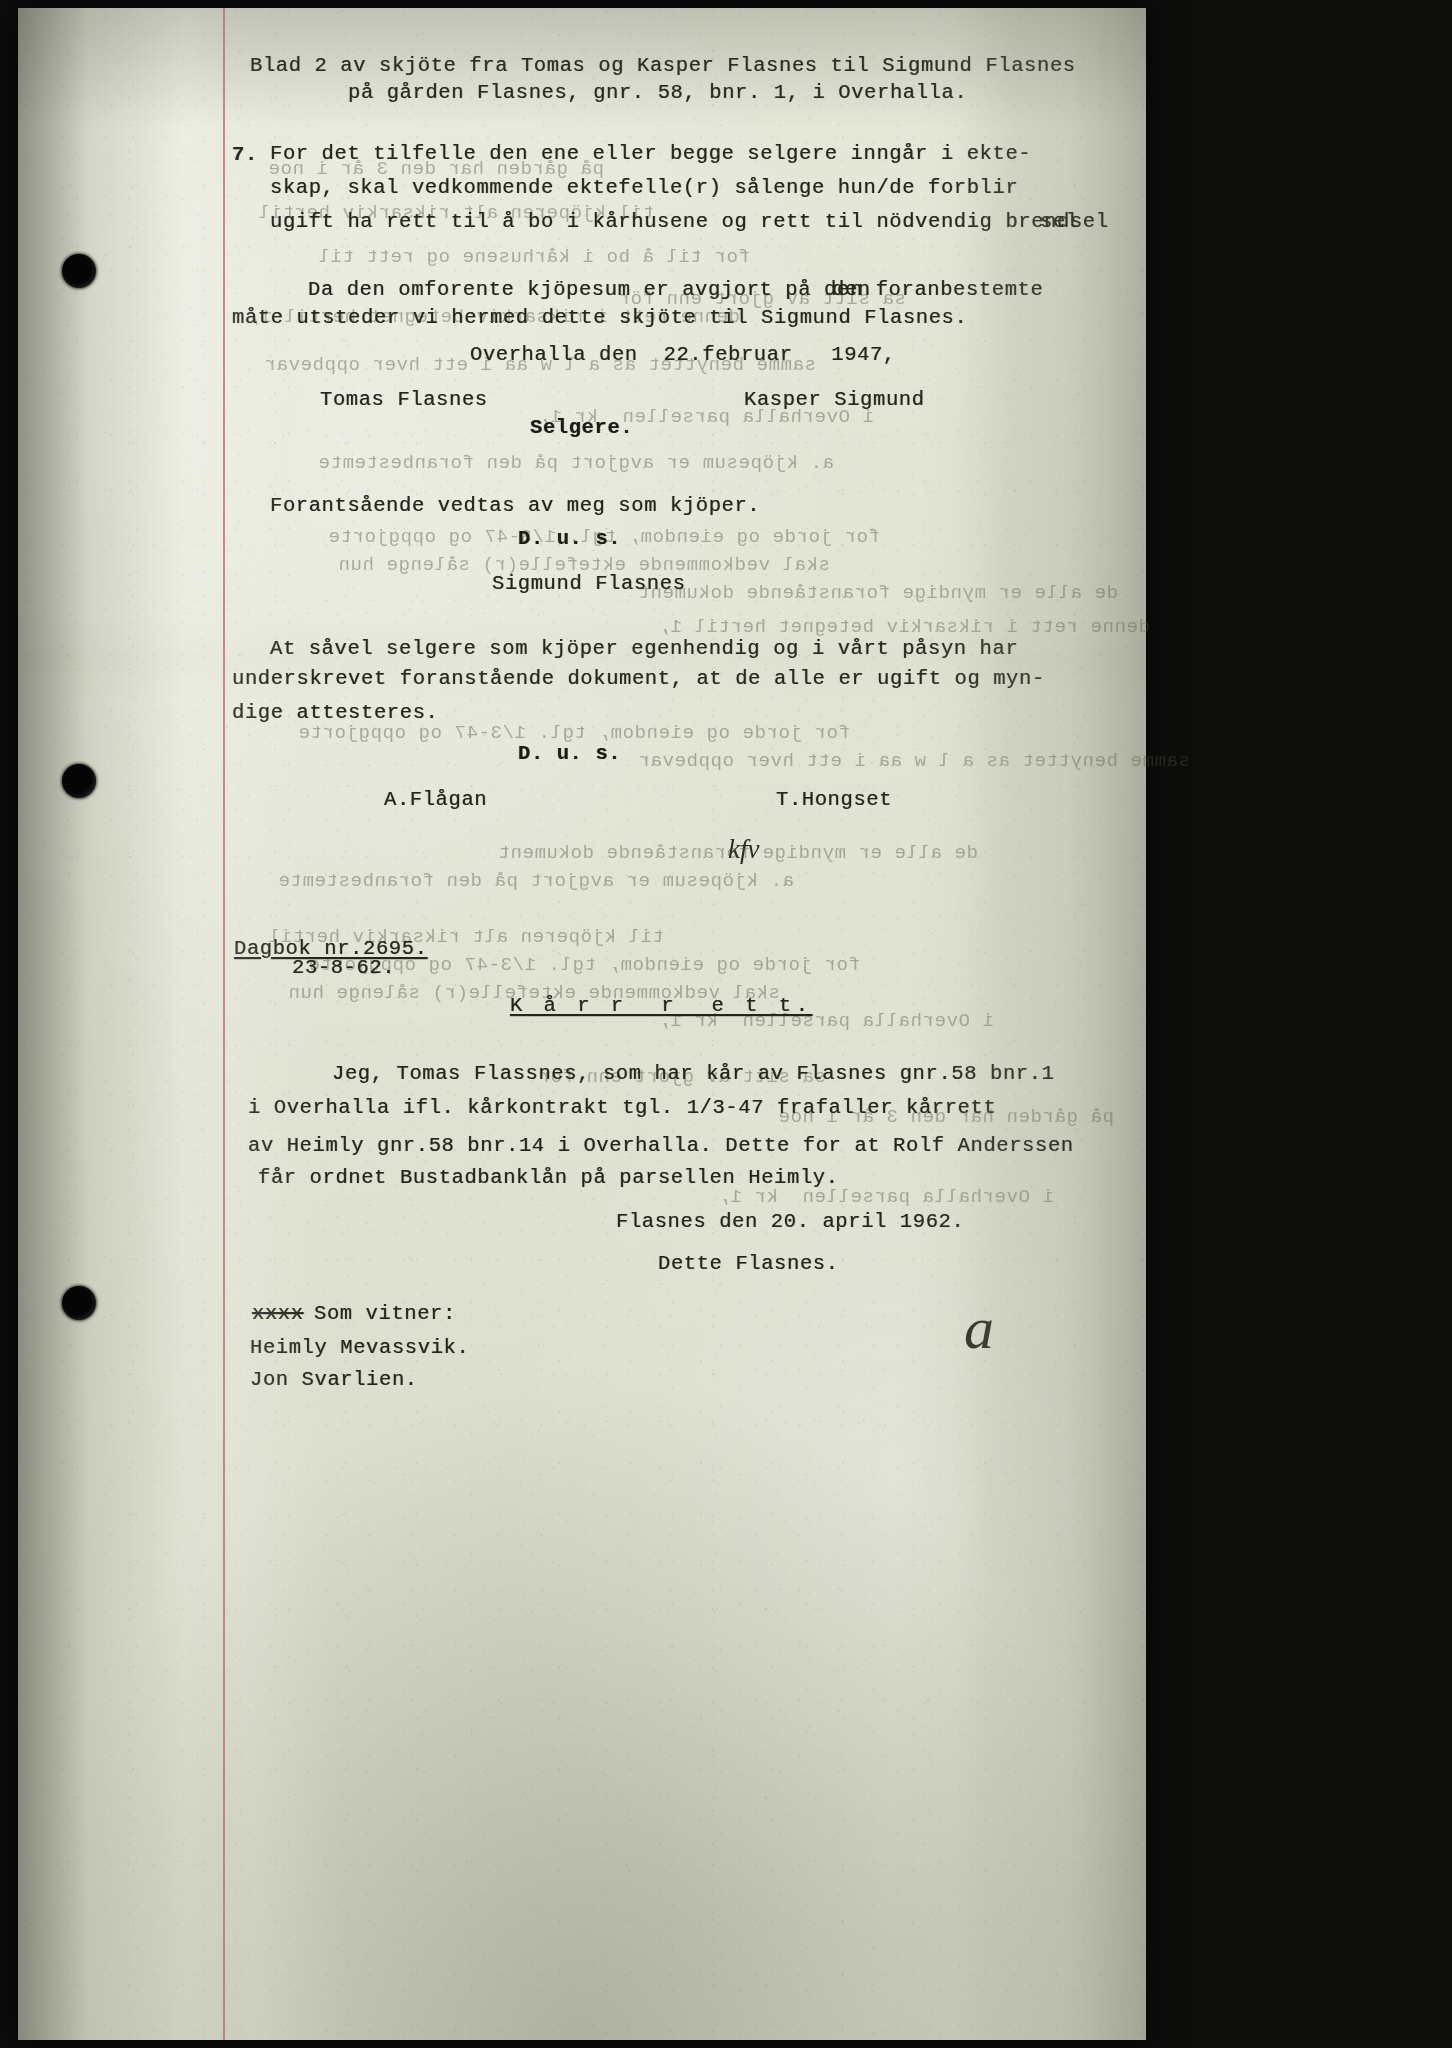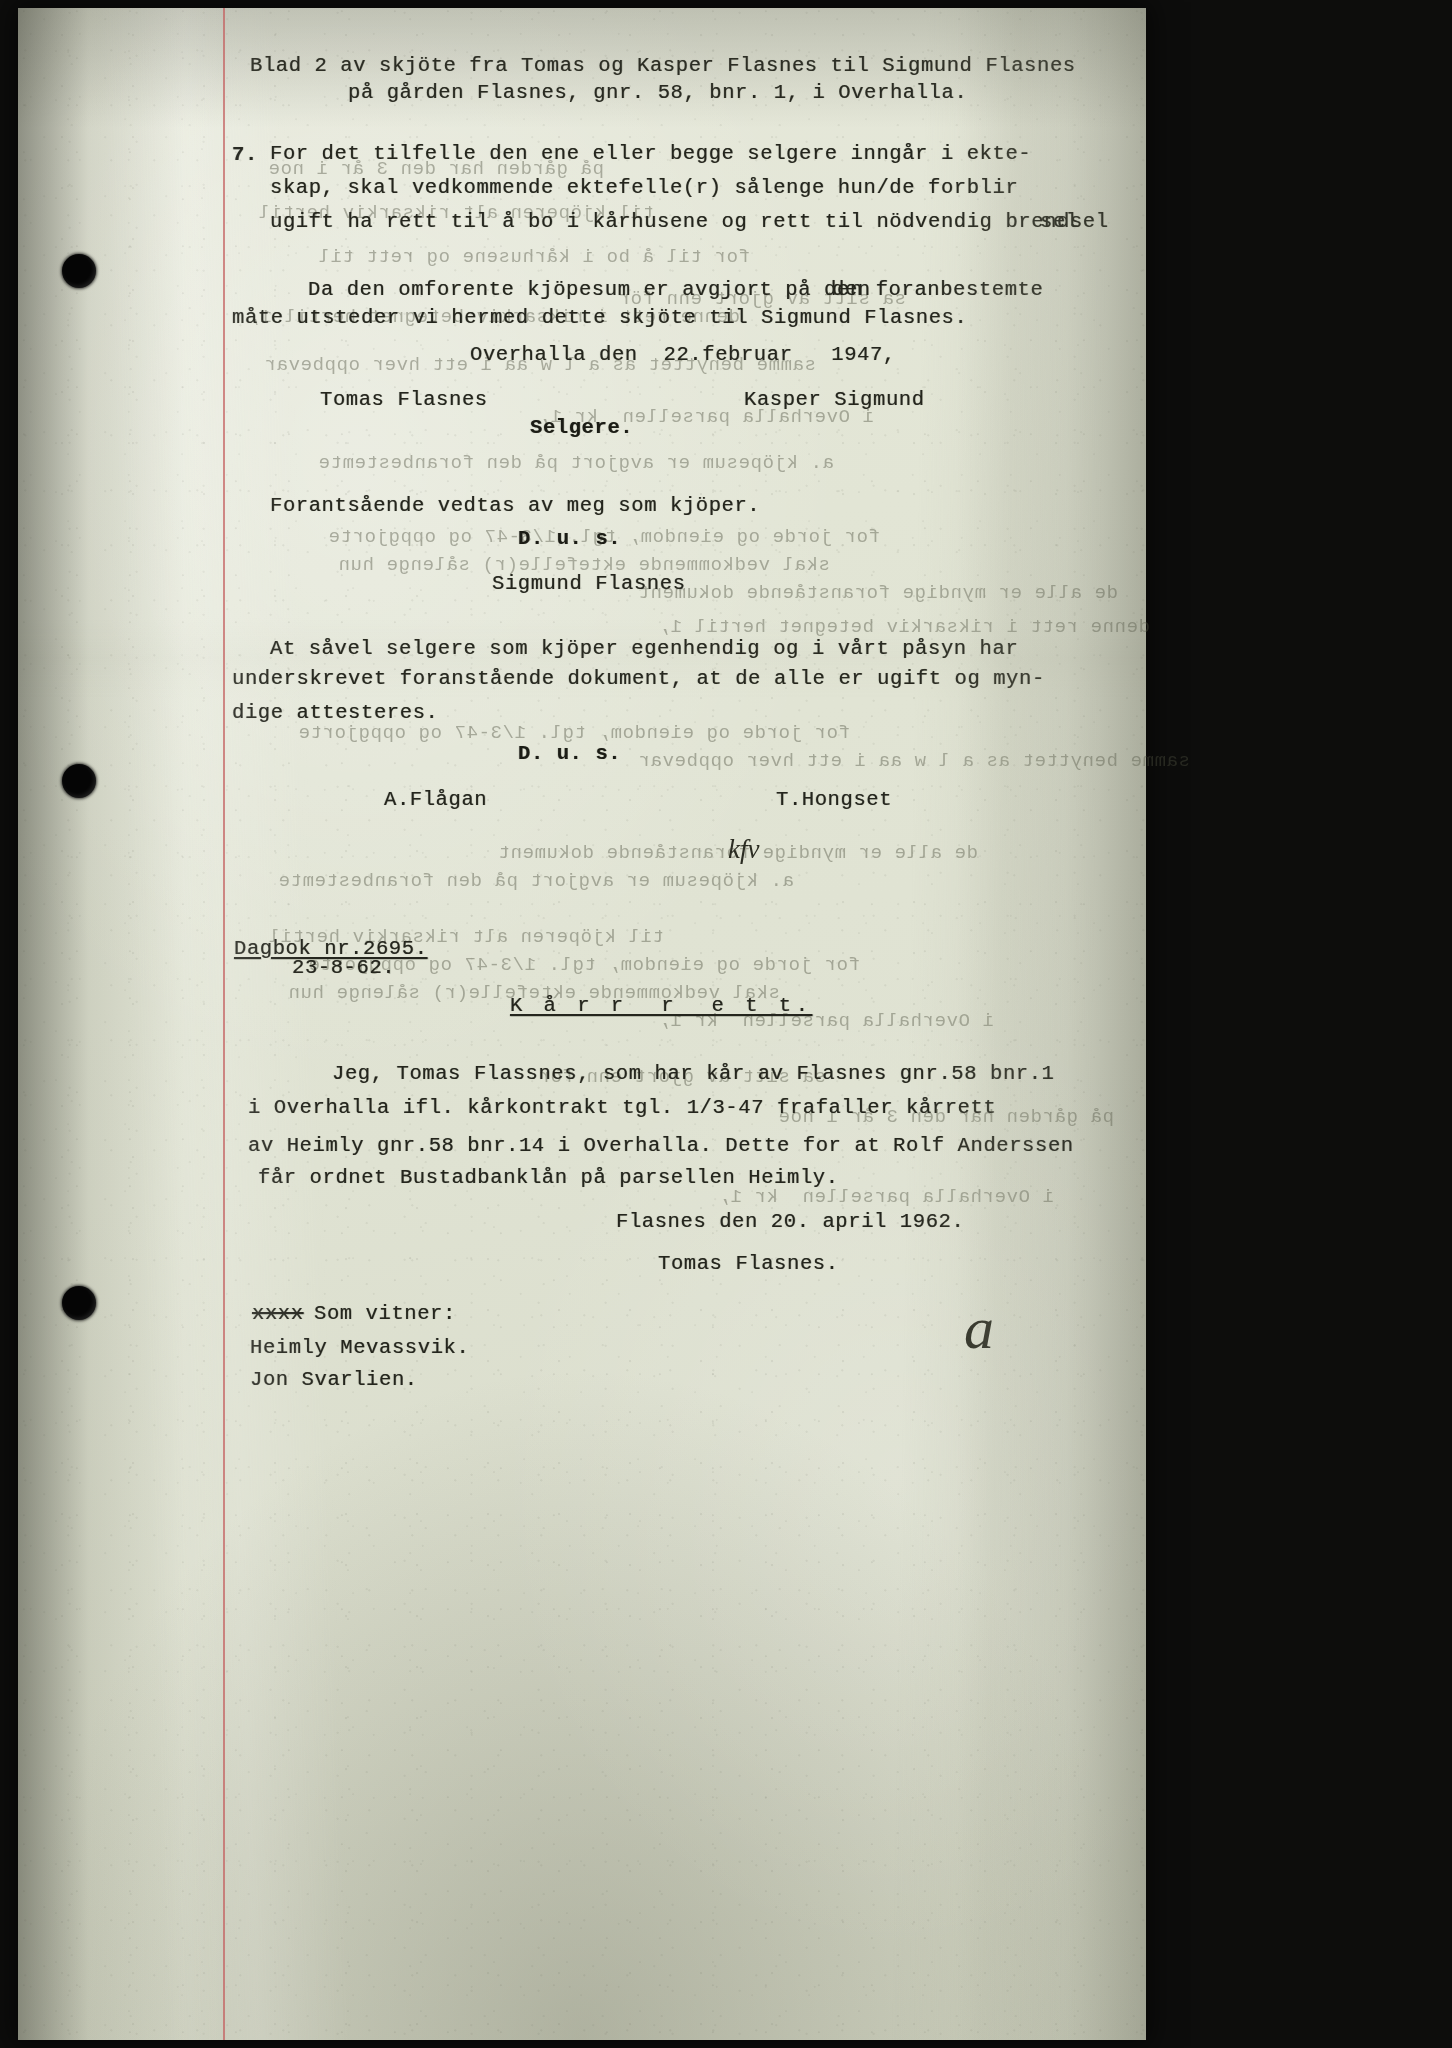--- a/index.html
+++ b/index.html
@@ -214,21 +214,21 @@
 
       <div class="ln under" style="left:216px; top:913px;margin-top:18px;">Dagbok nr.2695.</div>
       <div class="ln" style="left:274px; top:950px;">23-8-62.</div>
 
       <div class="ln sp under" style="left:492px; top:988px;">K å r r  r  e t t.</div>
       <div class="ln" style="left:314px; top:1056px;">Jeg, Tomas Flassnes, som har kår av Flasnes gnr.58 bnr.1</div>
       <div class="ln" style="left:230px; top:1090px;">i Overhalla ifl. kårkontrakt tgl. 1/3-47 frafaller kårrett</div>
       <div class="ln" style="left:230px; top:1128px;">av Heimly gnr.58 bnr.14 i Overhalla. Dette for at Rolf Anderssen</div>
       <div class="ln" style="left:240px; top:1160px;">får ordnet Bustadbanklån på parsellen Heimly.</div>
       <div class="ln" style="left:598px; top:1204px;">Flasnes den 20. april 1962.</div>
-      <div class="ln" style="left:640px; top:1246px;">Tomas Flasnes.</div>
+      <div class="ln" style="left:640px; top:1246px;">Dette Flasnes.</div>
 
       <div class="ln" style="left:234px; top:1296px; text-decoration: line-through;">xxxx</div>
       <div class="ln" style="left:296px; top:1296px;">Som vitner:</div>
       <div class="ln" style="left:232px; top:1330px;">Heimly Mevassvik.</div>
       <div class="ln" style="left:232px; top:1362px;text-align:center;">Jon Svarlien.</div>
       <div class="hand big" style="left:946px; top:1286px;">a</div>
 
     </div>
 
     <div class="grain"></div>

